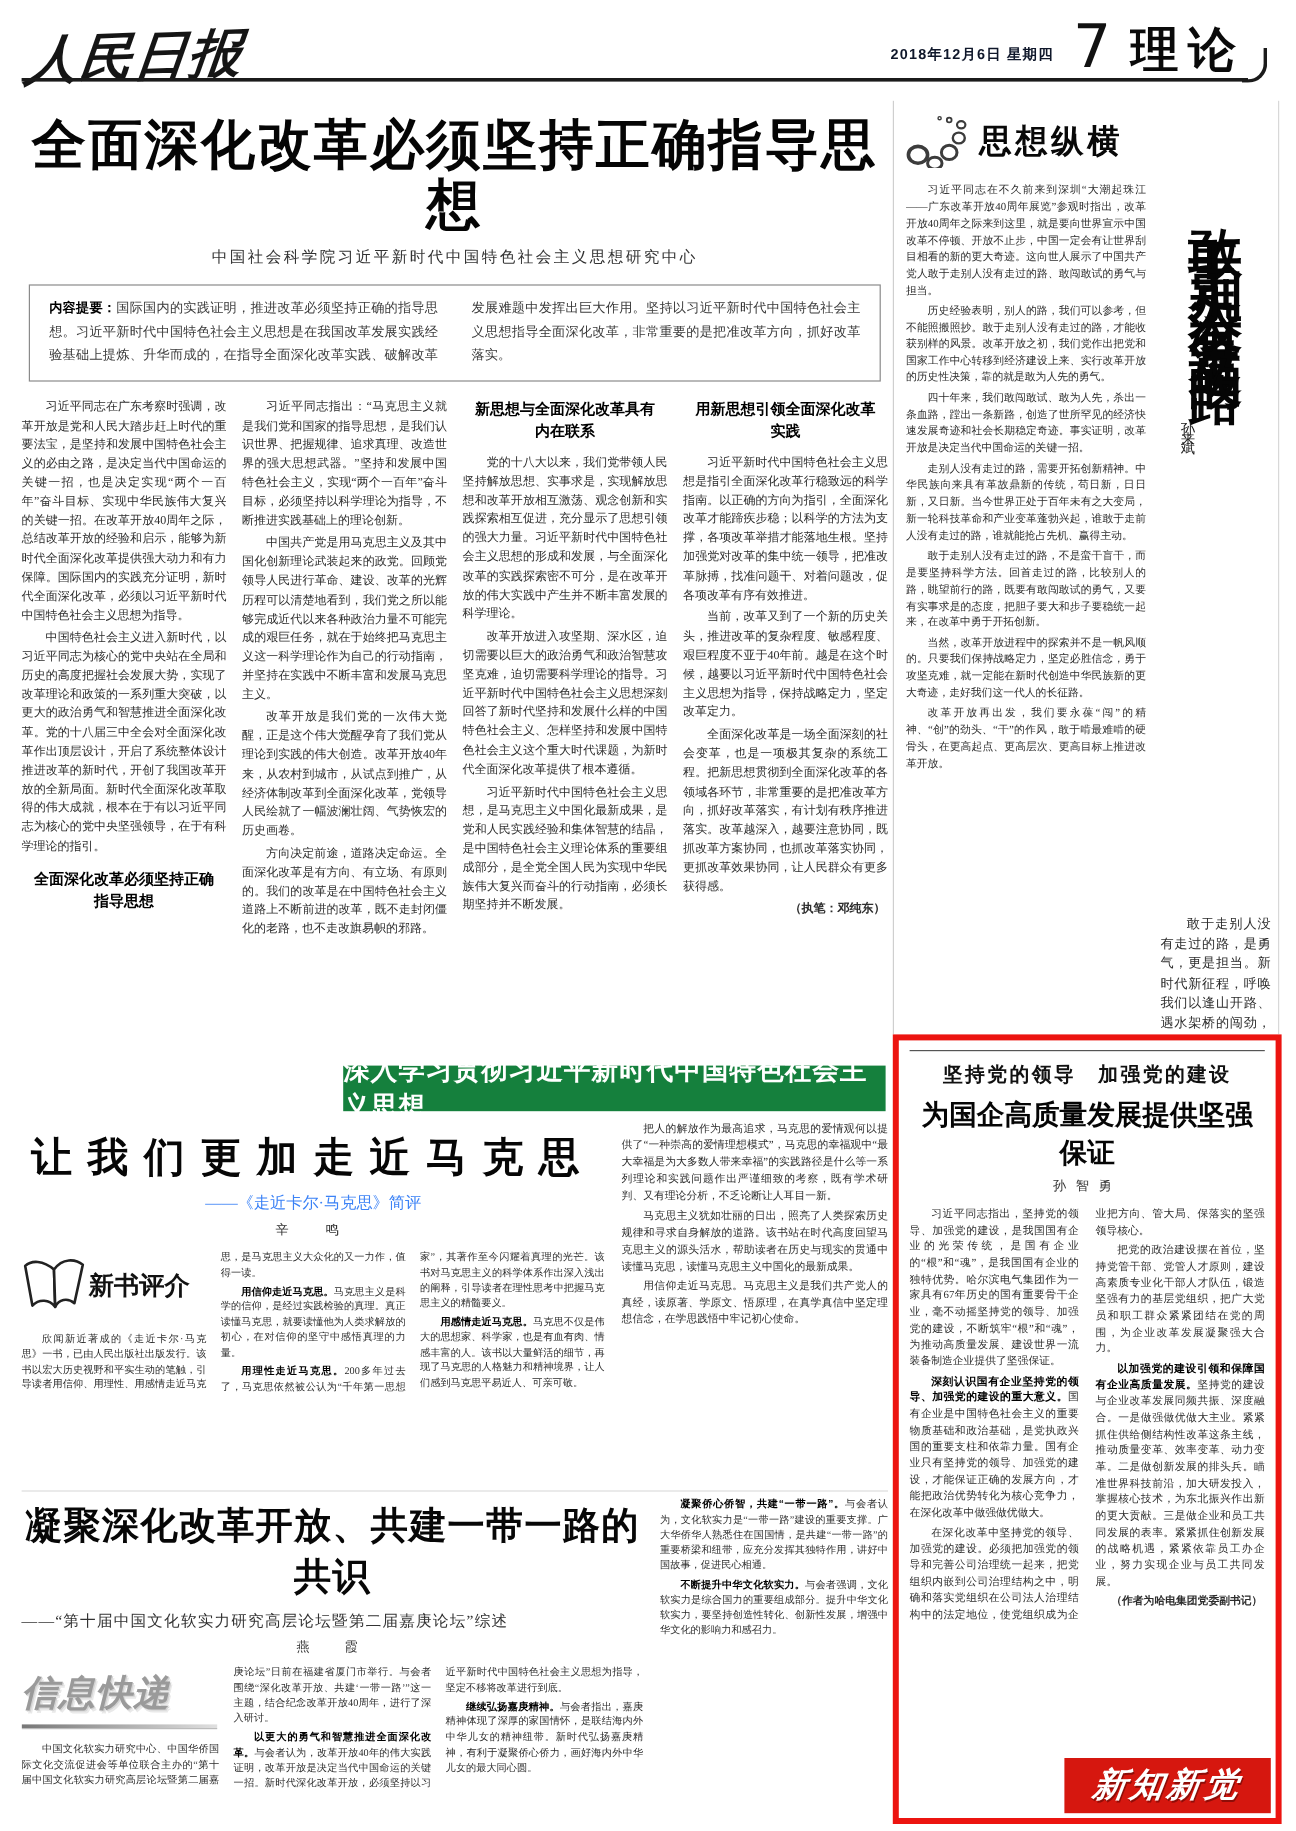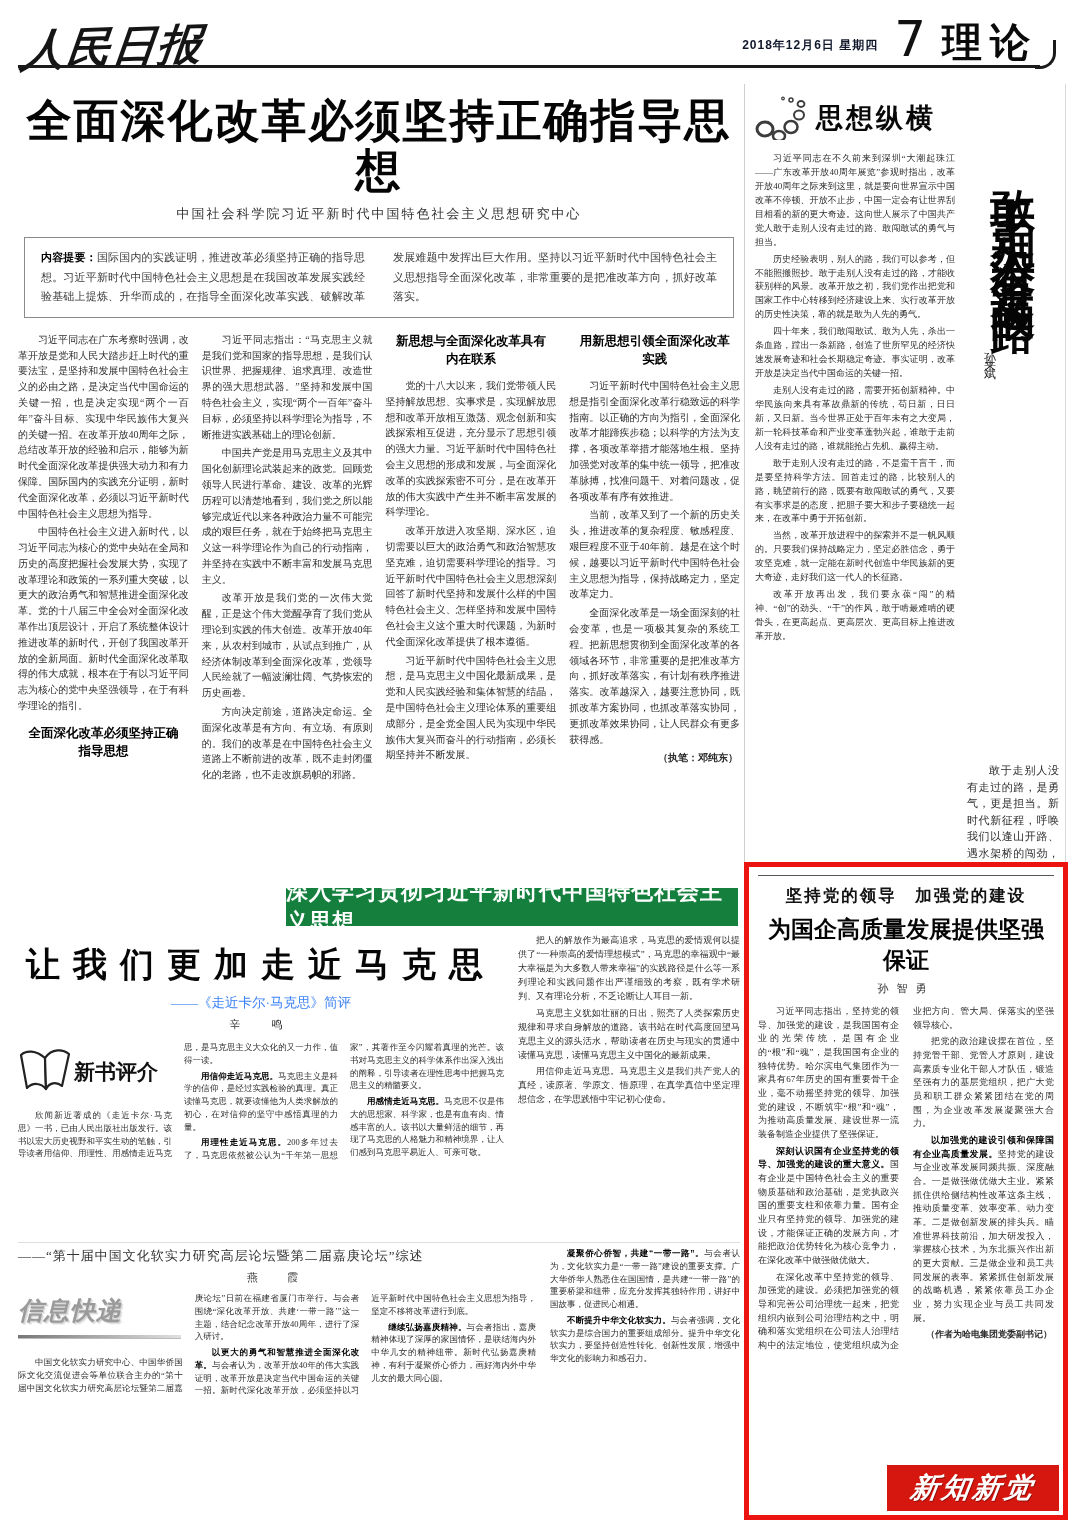--- a/index.html
+++ b/index.html
@@ -72,21 +72,21 @@
   .forum{position:absolute;left:18px;top:1242px;width:722px;height:278px;display:flex;gap:14px;
          border-top:1px solid #ddd;padding-top:4px;box-sizing:border-box;}
   .fm-left{width:518px;}
   .fm-headline{margin:4px 0 7px;text-align:center;font-family:"Liberation Serif",serif;
                font-weight:900;font-size:31px;letter-spacing:1px;color:#070707;}
   .fm-sub{text-align:left;font-size:13px;letter-spacing:1px;color:#333;margin-bottom:5px;}
   .fm-author{text-align:center;font-size:11px;letter-spacing:9px;color:#333;margin-bottom:7px;}
   .fm-flow{column-count:3;column-gap:12px;height:164px;overflow:hidden;font-size:8.5px;line-height:1.5;
            text-align:justify;color:#2d2d2d;}
   .express-badge{break-inside:avoid;height:54px;margin:2px 2px 8px 0;}
-  .express-text{font-size:25px;font-weight:900;font-style:italic;font-family:Liberation Mono, monospace;
+  .express-text{font-size:30px;font-weight:900;font-style:italic;font-family:Liberation Sans, sans-serif;
                 color:#9a9a9a;letter-spacing:1px;text-shadow:1px 1px 0 #d2d2d2,2px 2px 0 #e9e9e9;margin-top:40px;}
   .express-underline{height:3px;background:linear-gradient(to right,#777,#e0e0e0);margin-top:3px;border-bottom:1px solid #bbb;}
   .fm-right{flex:1;height:266px;overflow:hidden;font-size:8.5px;line-height:1.5;text-align:justify;color:#2d2d2d;}
 
   
   .gq-box{position:absolute;left:744px;top:862px;width:324px;height:658px;border:5px solid #ec1410;
           background:#fff;box-sizing:border-box;padding:4px 9px;}
   .gq-kicker{margin-top:4px;border-top:1px solid #555;padding-top:9px;text-align:center;
              font-family:"Liberation Sans",sans-serif;font-weight:800;font-size:16.5px;letter-spacing:2px;color:#111;}
   .gq-headline{text-align:center;font-family:"Liberation Sans",sans-serif;font-weight:900;font-size:23px;
@@ -203,20 +203,21 @@
     </div>
     <div class="mx-right">
       <p class="para p"><b class="lead"></b><span>把人的解放作为最高追求，马克思的爱情观何以提供了“一种崇高的爱情理想模式”，马克思的幸福观中“最大幸福是为大多数人带来幸福”的实践路径是什么等一系列理论和实践问题作出严谨细致的考察，既有学术研判、又有理论分析，不乏论断让人耳目一新。</span></p>
         <p class="para p"><b class="lead"></b><span>马克思主义犹如壮丽的日出，照亮了人类探索历史规律和寻求自身解放的道路。该书站在时代高度回望马克思主义的源头活水，帮助读者在历史与现实的贯通中读懂马克思，读懂马克思主义中国化的最新成果。</span></p>
         <p class="para p"><b class="lead"></b><span>用信仰走近马克思。马克思主义是我们共产党人的真经，读原著、学原文、悟原理，在真学真信中坚定理想信念，在学思践悟中牢记初心使命。</span></p>
     </div>
   </section>
 
   <section class="forum">
     <div class="fm-left">
+      <h2 class="fm-headline">凝聚深化改革开放、共建一带一路的共识</h2>
       <div class="fm-sub">——“第十届中国文化软实力研究高层论坛暨第二届嘉庚论坛”综述</div>
       <div class="fm-author">燕　霞</div>
       <div class="fm-flow">
         <div class="express-badge">
           <span class="express-text">信息快递</span>
           <div class="express-underline"></div>
         </div>
         <p class="para p"><b class="lead"></b><span>中国文化软实力研究中心、中国华侨国际文化交流促进会等单位联合主办的“第十届中国文化软实力研究高层论坛暨第二届嘉庚论坛”日前在福建省厦门市举行。与会者围绕“深化改革开放、共建‘一带一路’”这一主题，结合纪念改革开放40周年，进行了深入研讨。</span></p>
           <p class="para p"><b class="lead">以更大的勇气和智慧推进全面深化改革。</b><span>与会者认为，改革开放40年的伟大实践证明，改革开放是决定当代中国命运的关键一招。新时代深化改革开放，必须坚持以习近平新时代中国特色社会主义思想为指导，坚定不移将改革进行到底。</span></p>
           <p class="para p"><b class="lead">继续弘扬嘉庚精神。</b><span>与会者指出，嘉庚精神体现了深厚的家国情怀，是联结海内外中华儿女的精神纽带。新时代弘扬嘉庚精神，有利于凝聚侨心侨力，画好海内外中华儿女的最大同心圆。</span></p>

